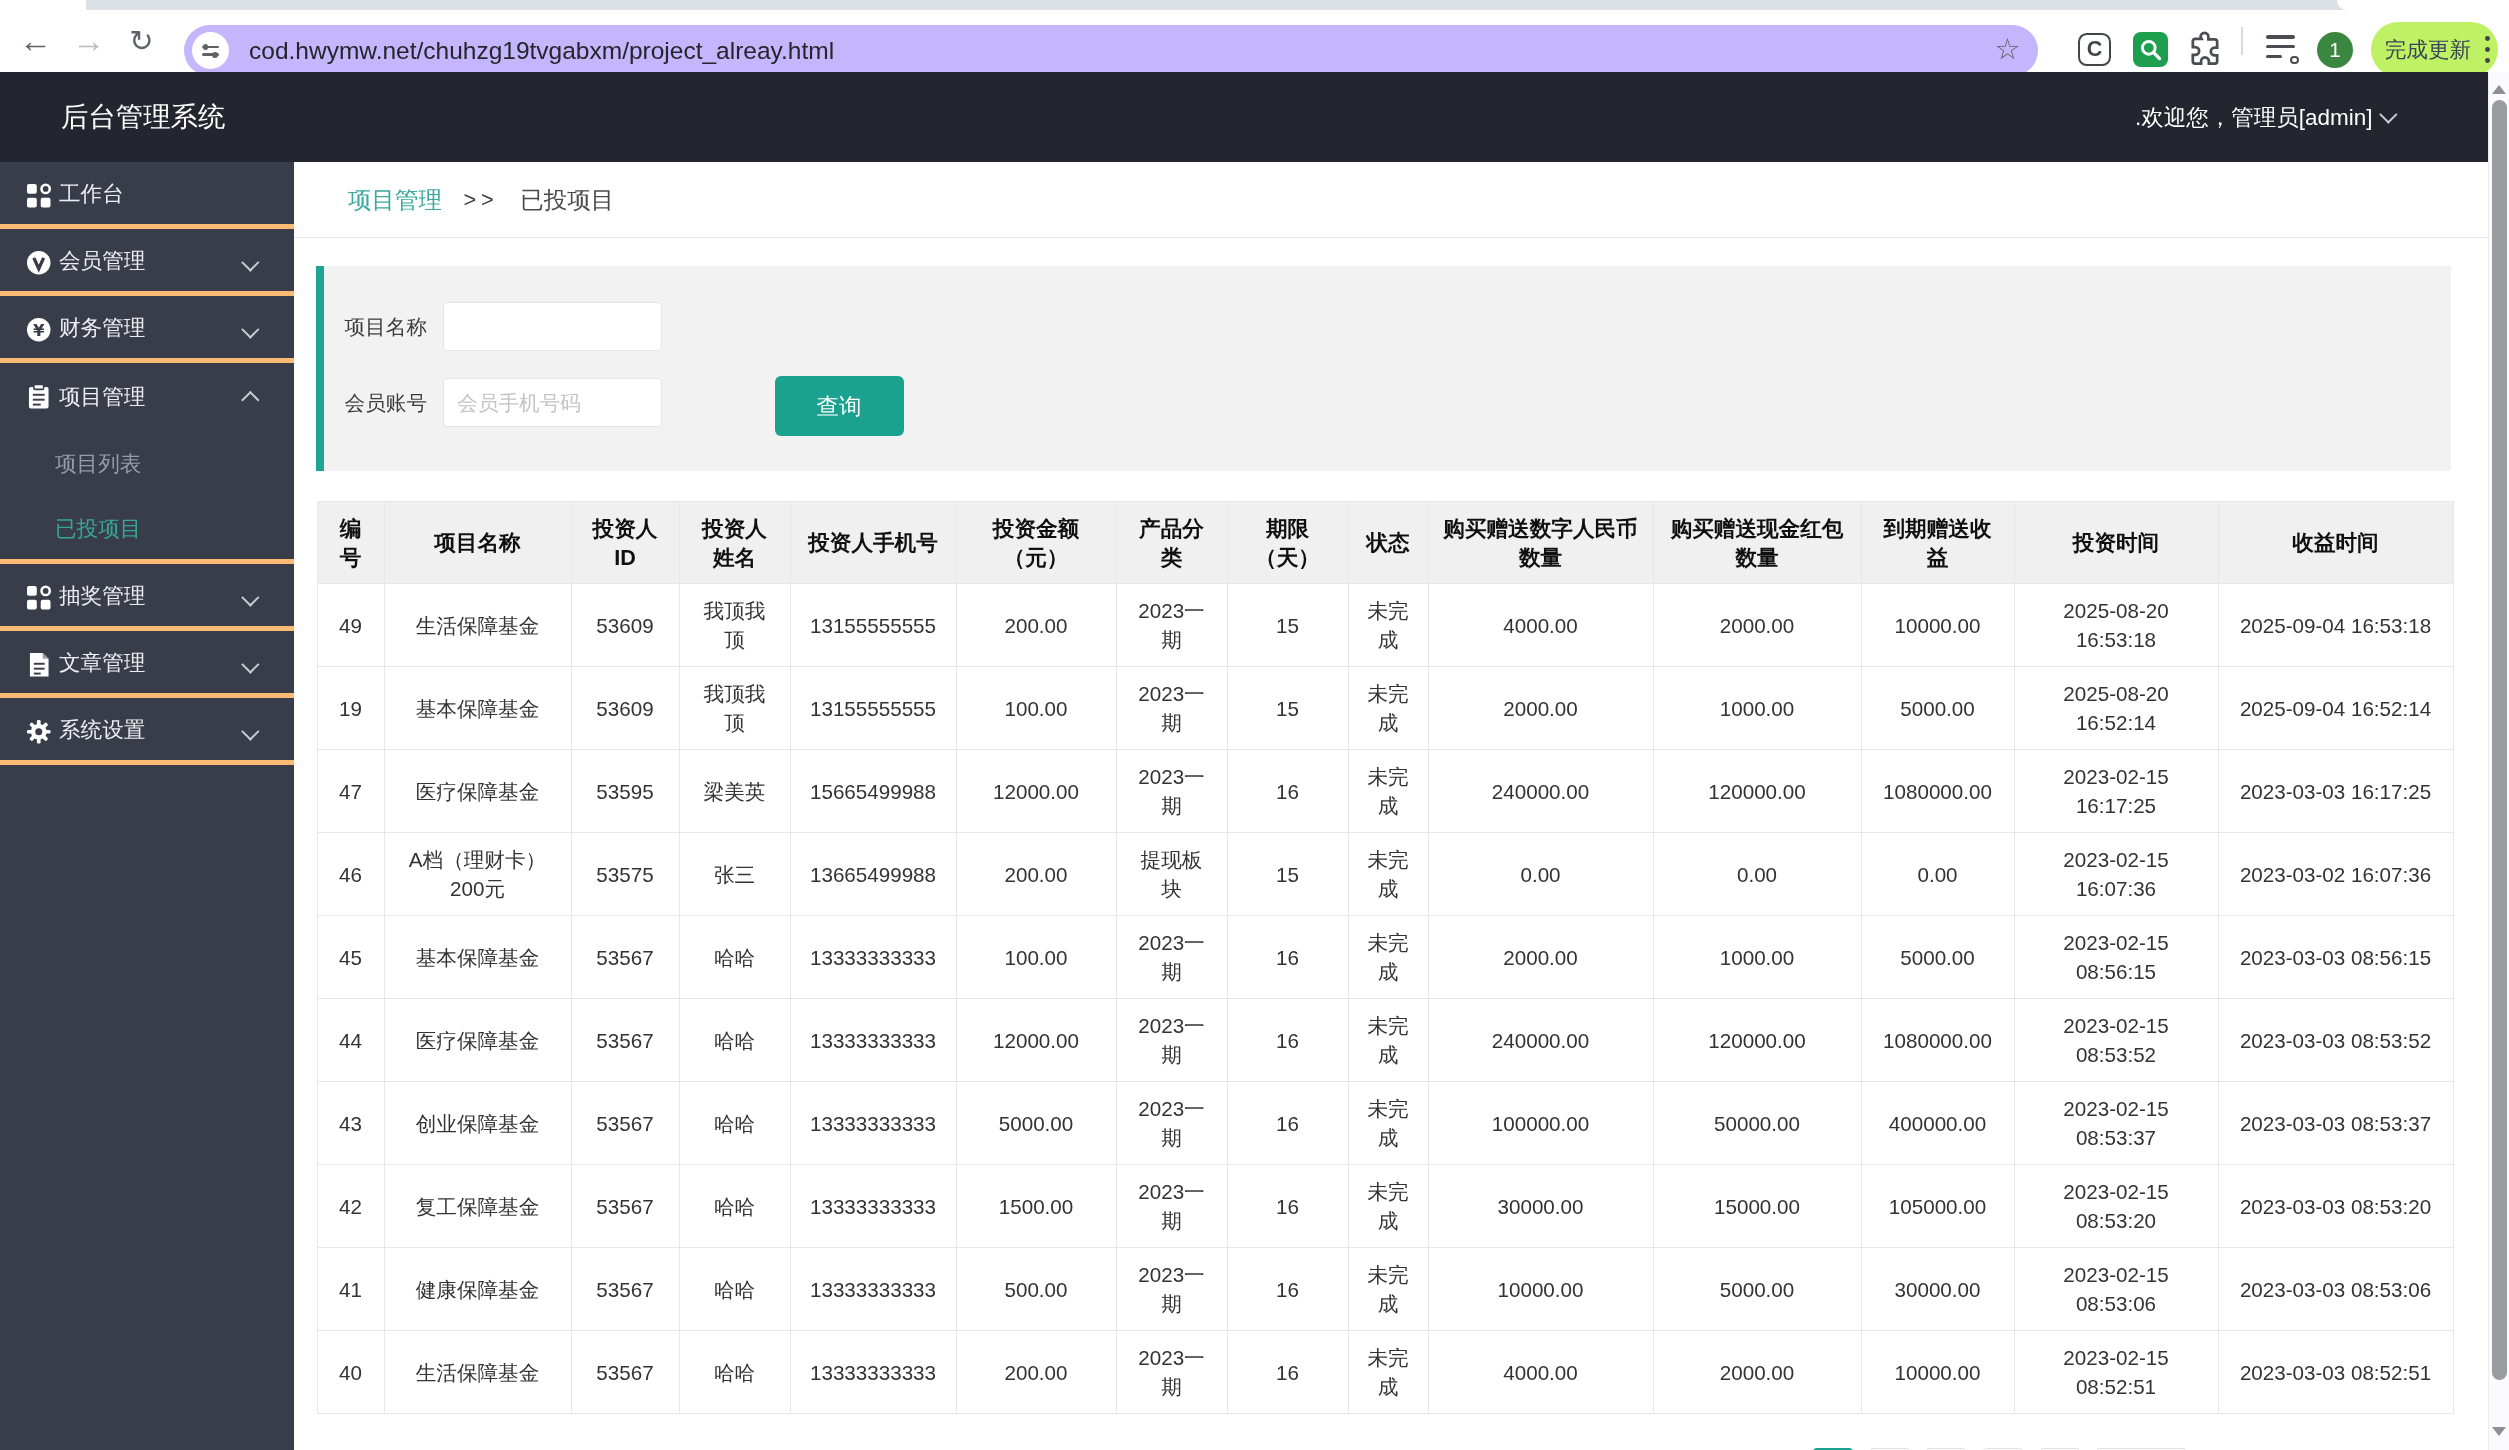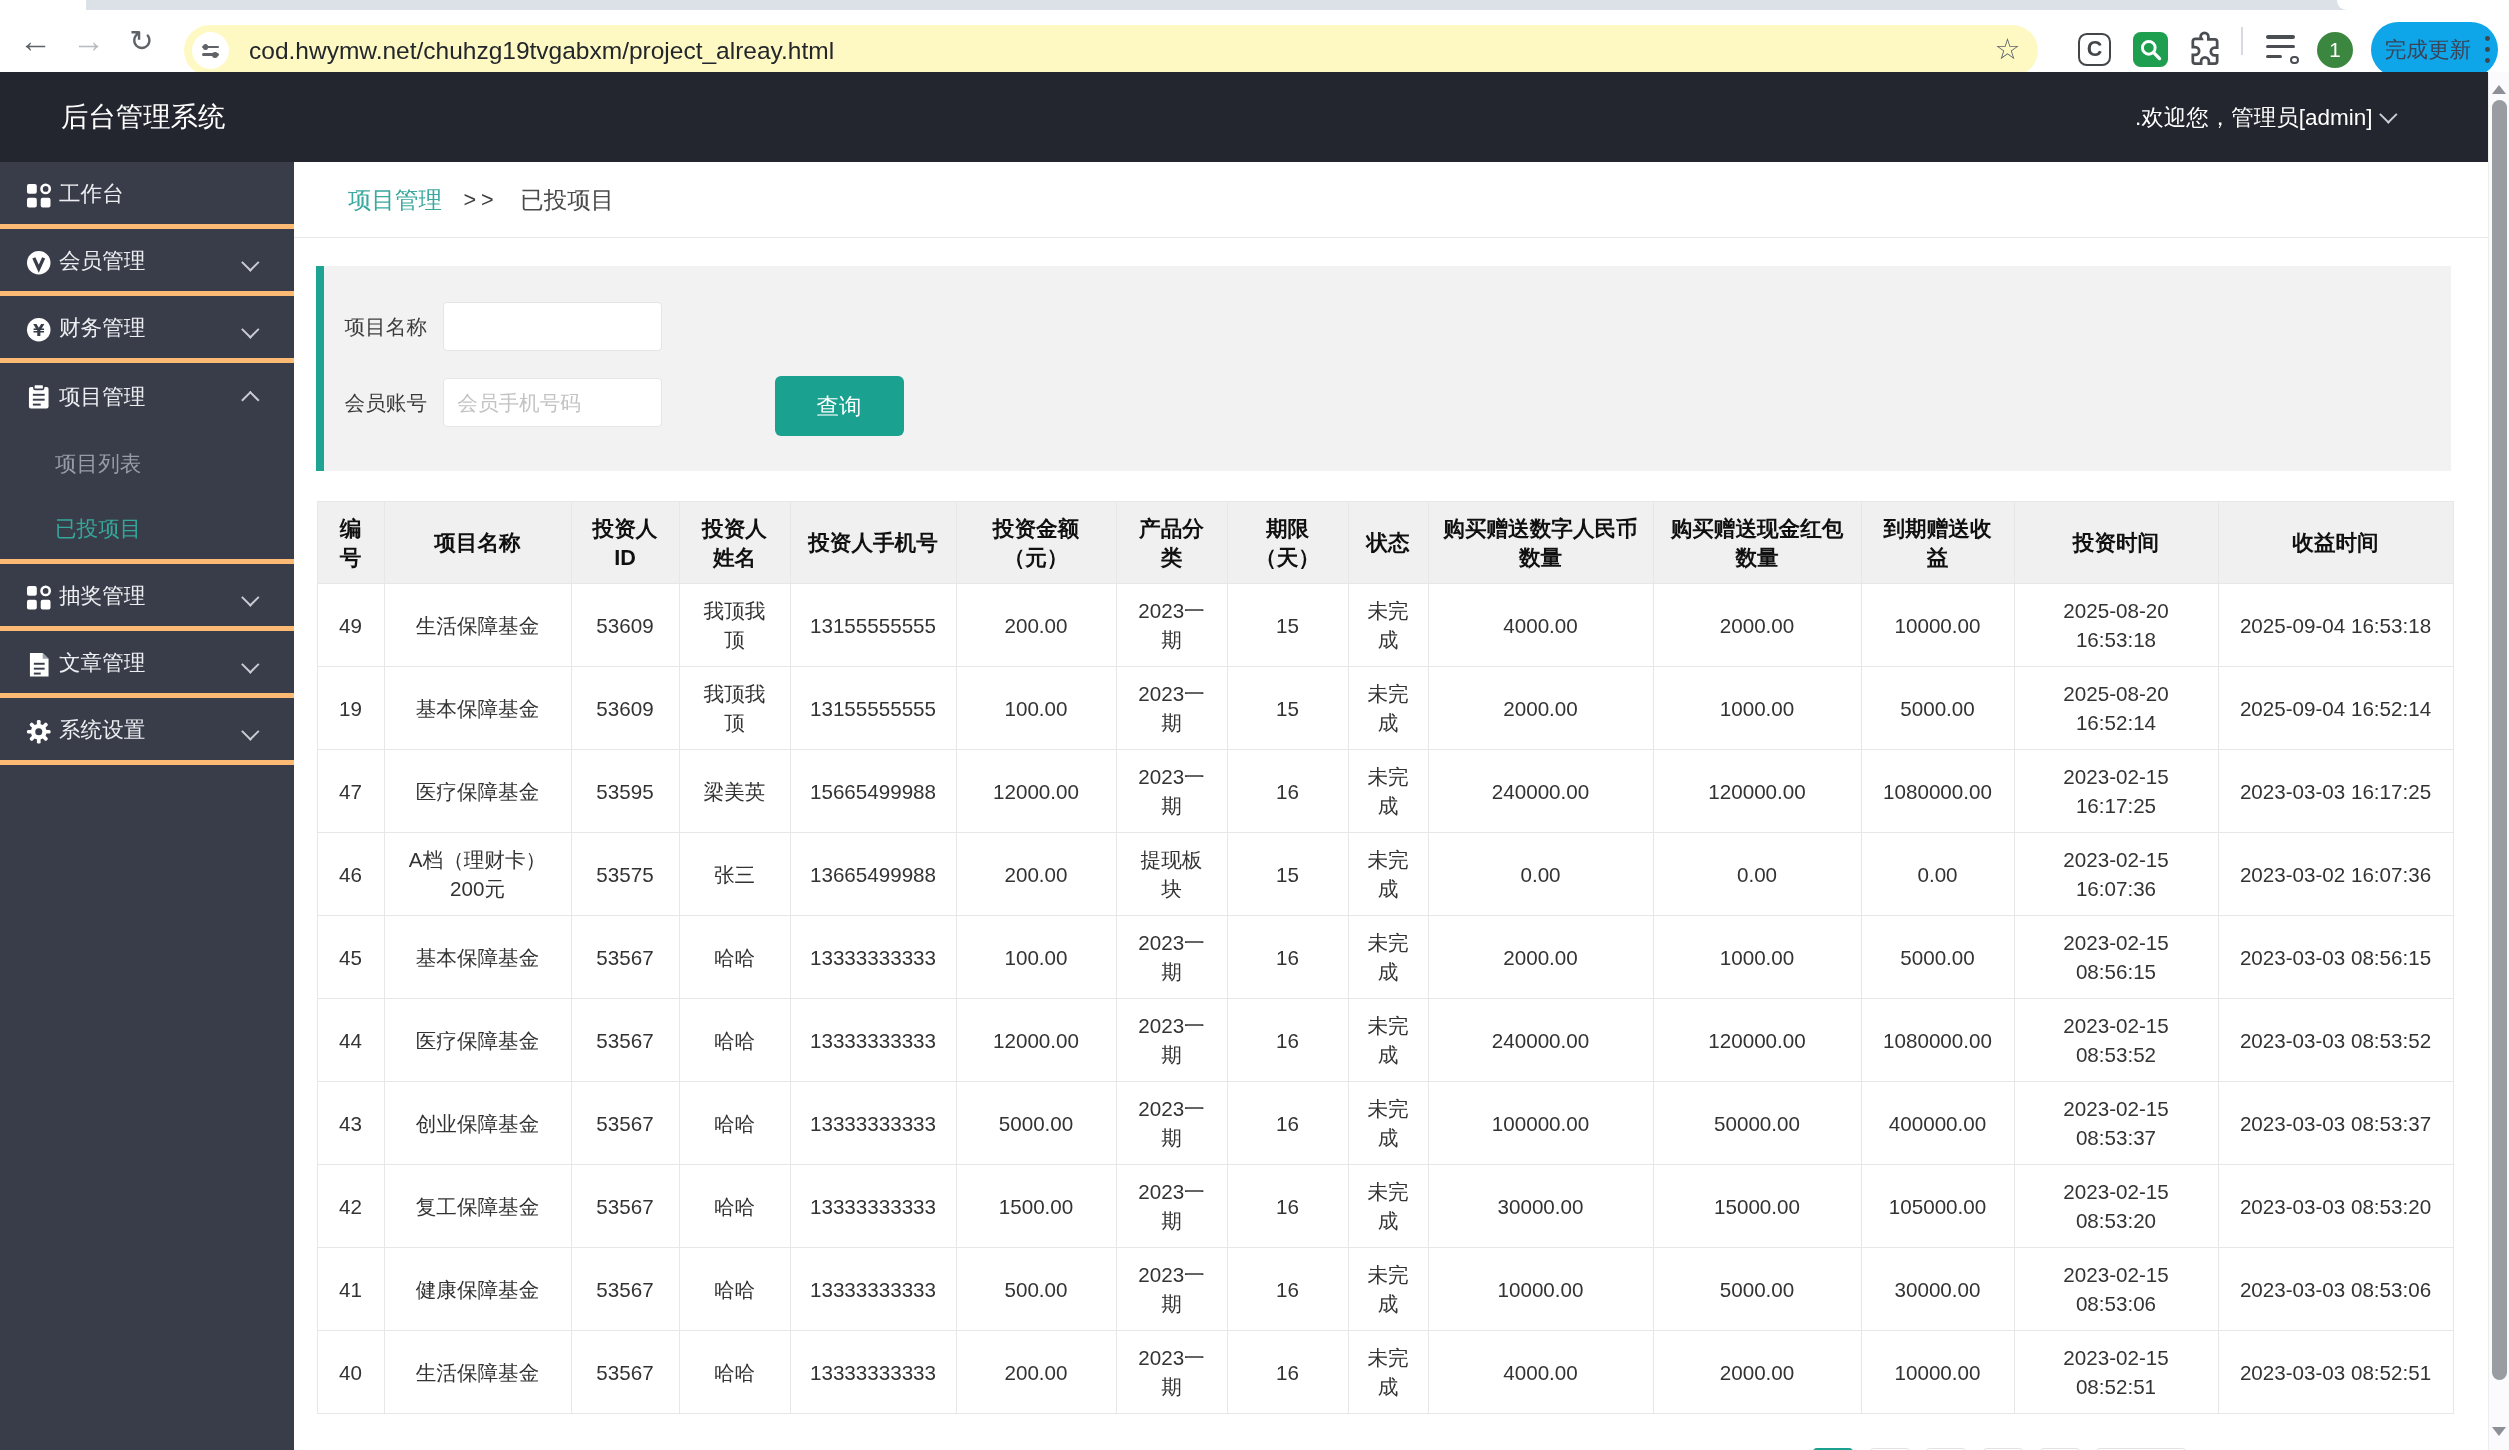--- a/index.html
+++ b/index.html
@@ -8,21 +8,21 @@
 
 
 .tabstrip{position:absolute;left:0;top:0;width:2509px;height:9.8px;background:#dce1e7}
 .tab-left{position:absolute;left:0;top:0;width:86px;height:9.8px;background:#fff}
 .tab-right{position:absolute;left:2337px;top:0;width:173px;height:9.8px;background:#fff;border-radius:0 0 0 9.8px}
 .toolbar{position:absolute;left:0;top:9.8px;width:2509px;height:62px;background:#fff}
 .nav-ico{position:absolute;top:0;height:62px;display:flex;align-items:center;justify-content:center;font-size:33px;color:#5f6368;width:43px}
 .nav-back{left:13.7px}
 .nav-fwd{left:67px;color:#b8bcc1}
 .nav-reload{left:120px;font-size:29px}
-.omnibox{position:absolute;left:184px;top:15.7px;width:1854px;height:51px;border-radius:25.5px;background:#fef9c3}
+.omnibox{position:absolute;left:184px;top:15.7px;width:1854px;height:51px;border-radius:25.5px;background:#c4b5fd}
 .siteinfo{position:absolute;left:7.8px;top:6.9px;width:37px;height:37px;border-radius:50%;background:#fff;display:flex;align-items:center;justify-content:center}
 .tune{position:relative;width:17.6px;height:11.8px}
 .tune i{position:absolute;left:0;width:17.6px;height:2.5px;background:#5f6368;border-radius:2px}
 .tune i:nth-child(1){top:1px}
 .tune i:nth-child(2){bottom:1px}
 .tune b{position:absolute;width:5.9px;height:5.9px;border-radius:50%;background:#5f6368}
 .tune b:nth-child(3){left:1px;top:-1px}
 .tune b:nth-child(4){right:1px;bottom:-1px}
 .url-text{position:absolute;left:65px;top:0;height:51px;line-height:51px;font-size:24.5px;color:#23262b}
 .star{position:absolute;right:17.6px;top:0;height:51px;line-height:49px;font-size:29px;color:#5f6368}
@@ -31,21 +31,21 @@
 .ext-green svg{position:absolute;left:5.9px;top:5.9px}
 .ext-puzzle{position:absolute;left:2186px;top:21.6px;width:37px;height:37px}
 .tb-sep{position:absolute;left:2241px;top:17.6px;width:2px;height:27.4px;background:#d7dade}
 .ext-playlist{position:absolute;left:2266px;top:23.5px;width:35px;height:33px}
 .ext-playlist i{position:absolute;left:0;height:3.4px;background:#4a4d51;border-radius:2px}
 .ext-playlist i:nth-child(1){top:2px;width:29px}
 .ext-playlist i:nth-child(2){top:11.8px;width:29px}
 .ext-playlist i:nth-child(3){top:21.6px;width:15.7px}
 .ext-playlist b{position:absolute;right:2px;bottom:2px;width:8.8px;height:8.8px;border-radius:50%;border:2.9px solid #4a4d51}
 .avatar{position:absolute;left:2317px;top:22.5px;width:36px;height:36px;border-radius:50%;background:#3c8740;color:#fff;font-size:20.6px;text-align:center;line-height:36px}
-.update-chip{position:absolute;left:2371px;top:12.7px;width:127px;height:55px;border-radius:27.4px;background:#0ea5e9;color:#394457;font-size:21.6px}
+.update-chip{position:absolute;left:2371px;top:12.7px;width:127px;height:55px;border-radius:27.4px;background:#bef264;color:#394457;font-size:21.6px}
 .update-chip .txt{position:absolute;left:13.7px;top:0;height:55px;line-height:55px}
 .dots{position:absolute;right:7.8px;top:13.7px;width:4.9px;height:27.4px}
 .dots i{position:absolute;left:0;width:4.9px;height:4.9px;border-radius:50%;background:#41464c}
 .dots i:nth-child(1){top:0}.dots i:nth-child(2){top:10.8px}.dots i:nth-child(3){top:21.6px}
 
 
 .app-header{position:absolute;left:0;top:72px;width:2488px;height:90px;background:#23262e}
 .app-title{position:absolute;left:61px;top:0;height:90px;line-height:90px;color:#fff;font-size:27.4px}
 .welcome{position:absolute;right:93px;top:0;height:90px;display:flex;align-items:center;color:#fff;font-size:22.5px}
 .welcome .chev{margin-left:9.8px;margin-top:-5.9px}

